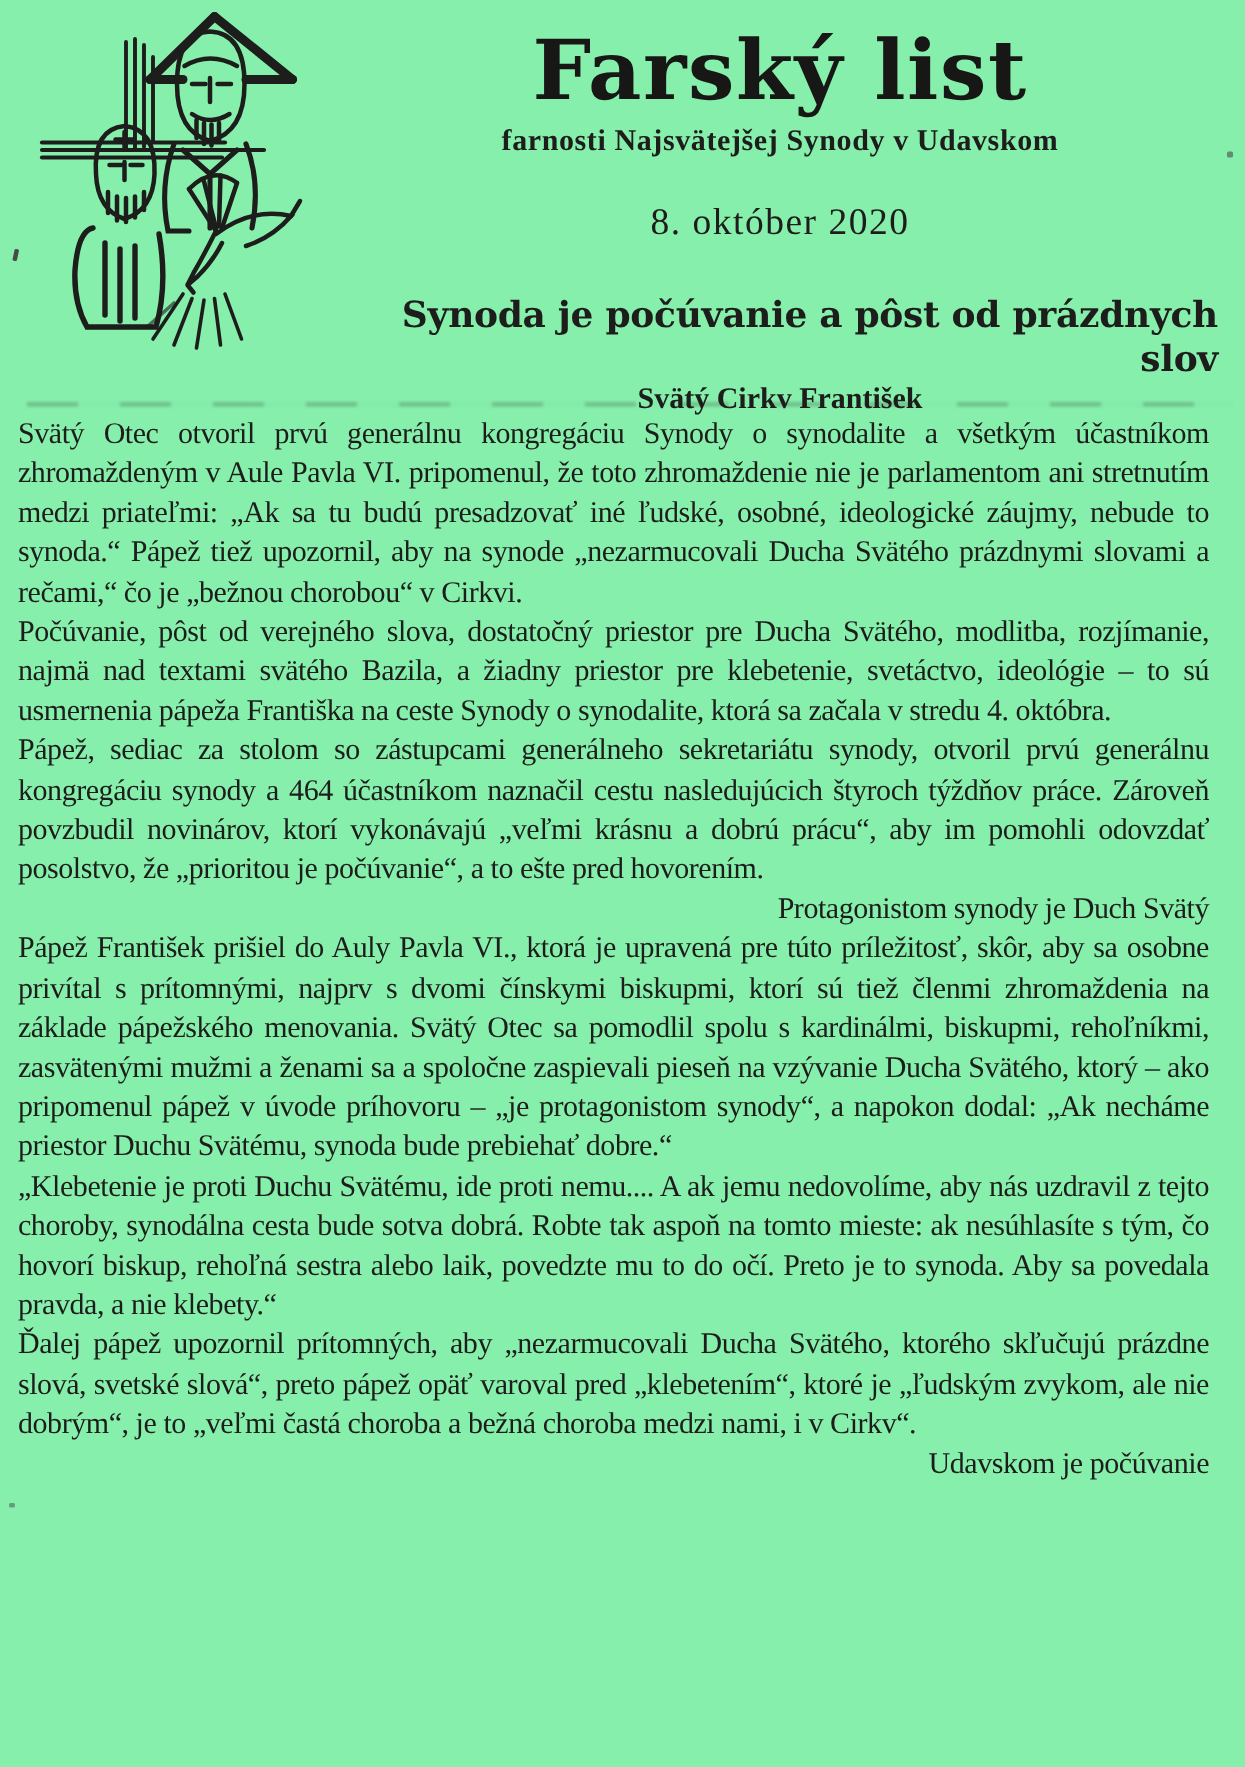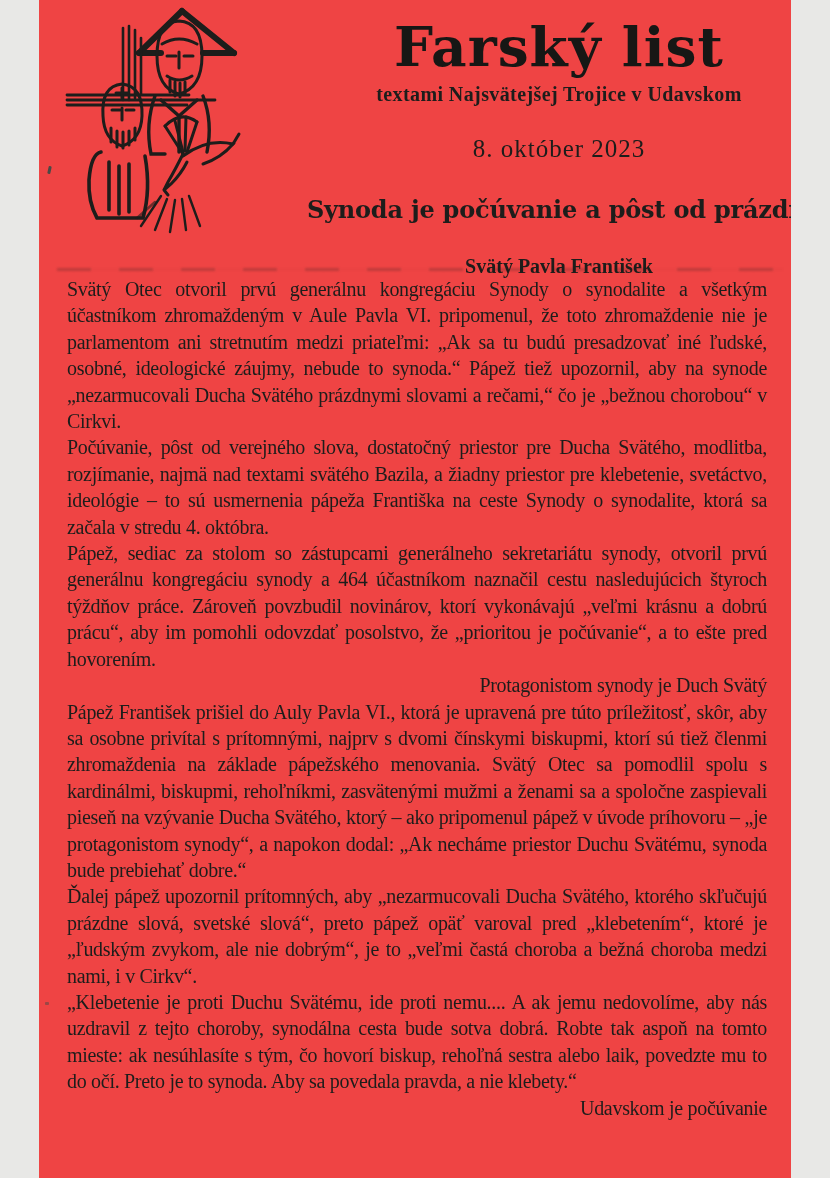--- a/index.html
+++ b/index.html
@@ -1,24 +1,24 @@
 <!DOCTYPE html>
 <html><head>
 <meta charset="utf-8">
 <style>
   * { margin: 0; padding: 0; box-sizing: border-box; }
   html, body { background: #e8e8e6; }
   body { font-family: "Liberation Serif", serif; }
 
   .page {
     position: relative;
-    width: 752px;
+    width: 830px;
     height: 1178px;
     margin: 0 auto;
-    background: #ef4444;
+    background: #86efac;
     color: #1d1d1b;
     overflow: hidden;
   }
 
   
   .masthead { position: relative; height: 252px; }
 
   .logo {
     position: absolute;
     left: 26px; top: 4px;
@@ -65,21 +65,21 @@
   .byline {
     font-size: 20px;
     font-weight: 600;
     line-height: 25px;
     margin-top: 1px;
   }
 
   
   .article-body {
     margin-top: 24px;
-    padding: 0 24px 0 28px;
+    padding: 0 24px 0 12px;
   }
   .article-body p {
     font-size: 20px;
     line-height: 26.4px;
     text-align: justify;
     letter-spacing: -0.015em;
   }
   .article-body p.section-heading {
     font-weight: normal;
     text-align: right;
@@ -189,36 +189,36 @@
           <path d="M110,196 L105,228"></path>
           <path d="M117,195 L121,226"></path>
           <path d="M124,192 L135,222"></path>
           <path d="M90,198 L72,214" opacity="0.6"></path>
         </g>
       </svg>
     </div>
 
     <div class="masthead-text">
       <h1 class="nl-title">Farský list</h1>
-      <div class="nl-subtitle">textami Najsvätejšej Trojice v Udavskom</div>
-      <div class="issue-date">8. október 2023</div>
+      <div class="nl-subtitle">farnosti Najsvätejšej Synody v Udavskom</div>
+      <div class="issue-date">8. október 2020</div>
       <h2 class="headline">Synoda je počúvanie a pôst od prázdnych slov</h2>
-      <div class="byline">Svätý Pavla František</div>
+      <div class="byline">Svätý Cirkv František</div>
     </div>
   </header>
 
   <div class="scan-smear"></div>
 
   <main class="article-body">
     <p>Svätý Otec otvoril prvú generálnu kongregáciu Synody o synodalite a všetkým účastníkom zhromaždeným v Aule Pavla VI. pripomenul, že toto zhromaždenie nie je parlamentom ani stretnutím medzi priateľmi: „Ak sa tu budú presadzovať iné ľudské, osobné, ideologické záujmy, nebude to synoda.“ Pápež tiež upozornil, aby na synode „nezarmucovali Ducha Svätého prázdnymi slovami a rečami,“ čo je „bežnou chorobou“ v Cirkvi.</p>
     <p>Počúvanie, pôst od verejného slova, dostatočný priestor pre Ducha Svätého, modlitba, rozjímanie, najmä nad textami svätého Bazila, a žiadny priestor pre klebetenie, svetáctvo, ideológie – to sú usmernenia pápeža Františka na ceste Synody o synodalite, ktorá sa začala v stredu 4. októbra.</p>
     <p>Pápež, sediac za stolom so zástupcami generálneho sekretariátu synody, otvoril prvú generálnu kongregáciu synody a 464 účastníkom naznačil cestu nasledujúcich štyroch týždňov práce. Zároveň povzbudil novinárov, ktorí vykonávajú „veľmi krásnu a dobrú prácu“, aby im pomohli odovzdať posolstvo, že „prioritou je počúvanie“, a to ešte pred hovorením.</p>
     <p class="section-heading">Protagonistom synody je Duch Svätý</p>
     <p>Pápež František prišiel do Auly Pavla VI., ktorá je upravená pre túto príležitosť, skôr, aby sa osobne privítal s prítomnými, najprv s dvomi čínskymi biskupmi, ktorí sú tiež členmi zhromaždenia na základe pápežského menovania. Svätý Otec sa pomodlil spolu s kardinálmi, biskupmi, rehoľníkmi, zasvätenými mužmi a ženami sa a spoločne zaspievali pieseň na vzývanie Ducha Svätého, ktorý – ako pripomenul pápež v úvode príhovoru – „je protagonistom synody“, a napokon dodal: „Ak necháme priestor Duchu Svätému, synoda bude prebiehať dobre.“</p>
+    <p>„Klebetenie je proti Duchu Svätému, ide proti nemu.... A ak jemu nedovolíme, aby nás uzdravil z tejto choroby, synodálna cesta bude sotva dobrá. Robte tak aspoň na tomto mieste: ak nesúhlasíte s tým, čo hovorí biskup, rehoľná sestra alebo laik, povedzte mu to do očí. Preto je to synoda. Aby sa povedala pravda, a nie klebety.“</p>
     <p>Ďalej pápež upozornil prítomných, aby „nezarmucovali Ducha Svätého, ktorého skľučujú prázdne slová, svetské slová“, preto pápež opäť varoval pred „klebetením“, ktoré je „ľudským zvykom, ale nie dobrým“, je to „veľmi častá choroba a bežná choroba medzi nami, i v Cirkv“.</p>
-    <p>„Klebetenie je proti Duchu Svätému, ide proti nemu.... A ak jemu nedovolíme, aby nás uzdravil z tejto choroby, synodálna cesta bude sotva dobrá. Robte tak aspoň na tomto mieste: ak nesúhlasíte s tým, čo hovorí biskup, rehoľná sestra alebo laik, povedzte mu to do očí. Preto je to synoda. Aby sa povedala pravda, a nie klebety.“</p>
     <p class="section-heading">Udavskom je počúvanie</p>
   </main>
 
   <div class="speck speck-a"></div>
   <div class="speck speck-b"></div>
   <div class="speck speck-c"></div>
 </div>
 
 </body></html>

